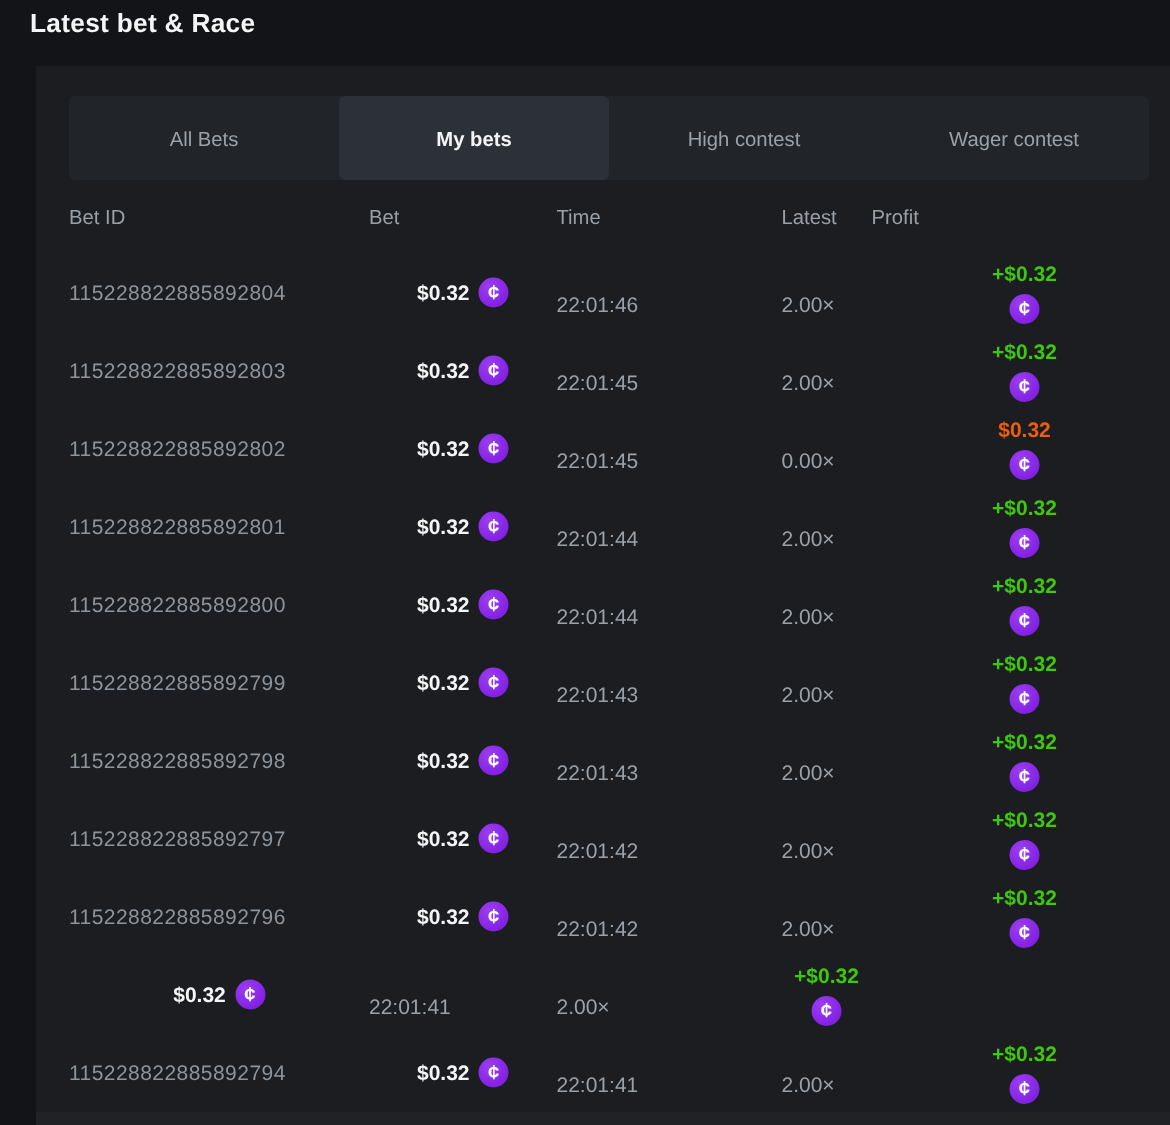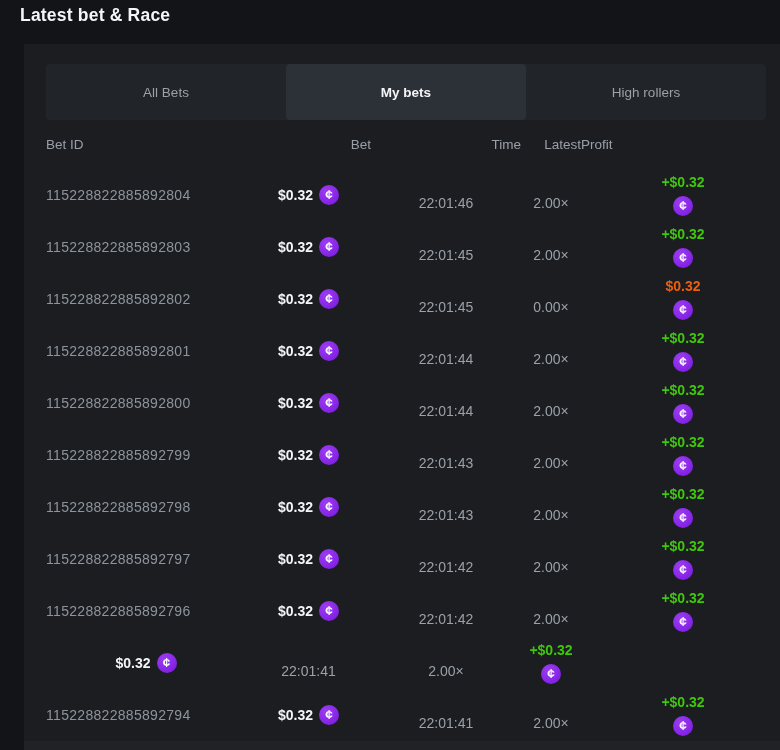--- a/index.html
+++ b/index.html
@@ -32,27 +32,27 @@
     background:var(--tab_active_bg,#2c3037);
     color:var(--title_text,#f4f5f6);font-weight:700;text-align:center;
   }
   .grid{
     display:grid;
     grid-template-columns:200px 125px 150px 60px 1fr;
     align-items:center;
     padding-left:22px;padding-right:11px;
   }
   .thead{height:49px;color:var(--header_text,#99a0a8);font-size:13.5px;}
-  .thead .c-bet,.thead .c-time,.thead .c-payout{text-align:right;}
+  .thead .c-bet,.thead .c-time,.thead .c-payout{text-align:left;}
   .thead .c-profit{}
   .row{height:52px;font-size:14px;}
   .cell-id{color:var(--id_text,#8d949c);letter-spacing:.3px;}
   .cell-bet{display:flex;align-items:center;justify-content:center;gap:6px;}
   .cell-bet .amt{color:var(--white_text,#f3f5f6);font-weight:700;}
-  .cell-time,.cell-payout{text-align:center;color:var(--dim_text,#9aa1a8);margin-top:16px;}
+  .cell-time,.cell-payout{color:var(--dim_text,#9aa1a8);margin-top:16px;}
   .cell-profit{display:flex;align-items:center;justify-content:flex-end;gap:6px;font-weight:700;flex-direction:column;}
   .cell-profit.win .amt{color:var(--green,#3fc70c);}
   .cell-profit.loss .amt{color:var(--orange,#ed5f0c);}
   .coin{
     width:20px;height:20px;border-radius:50%;flex:0 0 auto;
     background:radial-gradient(circle at 35% 30%,var(--coin_hi,#9b3df2),var(--coin_lo,#7a16dd));
     color:#fff;font-weight:700;font-size:13.5px;line-height:20px;
     display:inline-flex;align-items:center;justify-content:center;
   }
   .bottom-edge{
@@ -63,21 +63,22 @@
 </head>
 <body>
 
 <div class="page-title">Latest bet &amp; Race</div>
 
 <div class="panel">
 
   <div class="tab-bar">
       <div class="tab">All Bets</div>
       <div class="tab active">My bets</div>
-      <div class="tab">High rollers</div>
+      <div class="tab">High contest</div>
+      <div class="tab">Wager contest</div>
     </div>
 
   <div class="grid thead">
     <div class="c-betid">Bet ID</div>
     <div class="c-bet">Bet</div>
     <div class="c-time">Time</div>
     <div class="c-payout">Latest</div>
     <div class="c-profit">Profit</div>
   </div>
 

